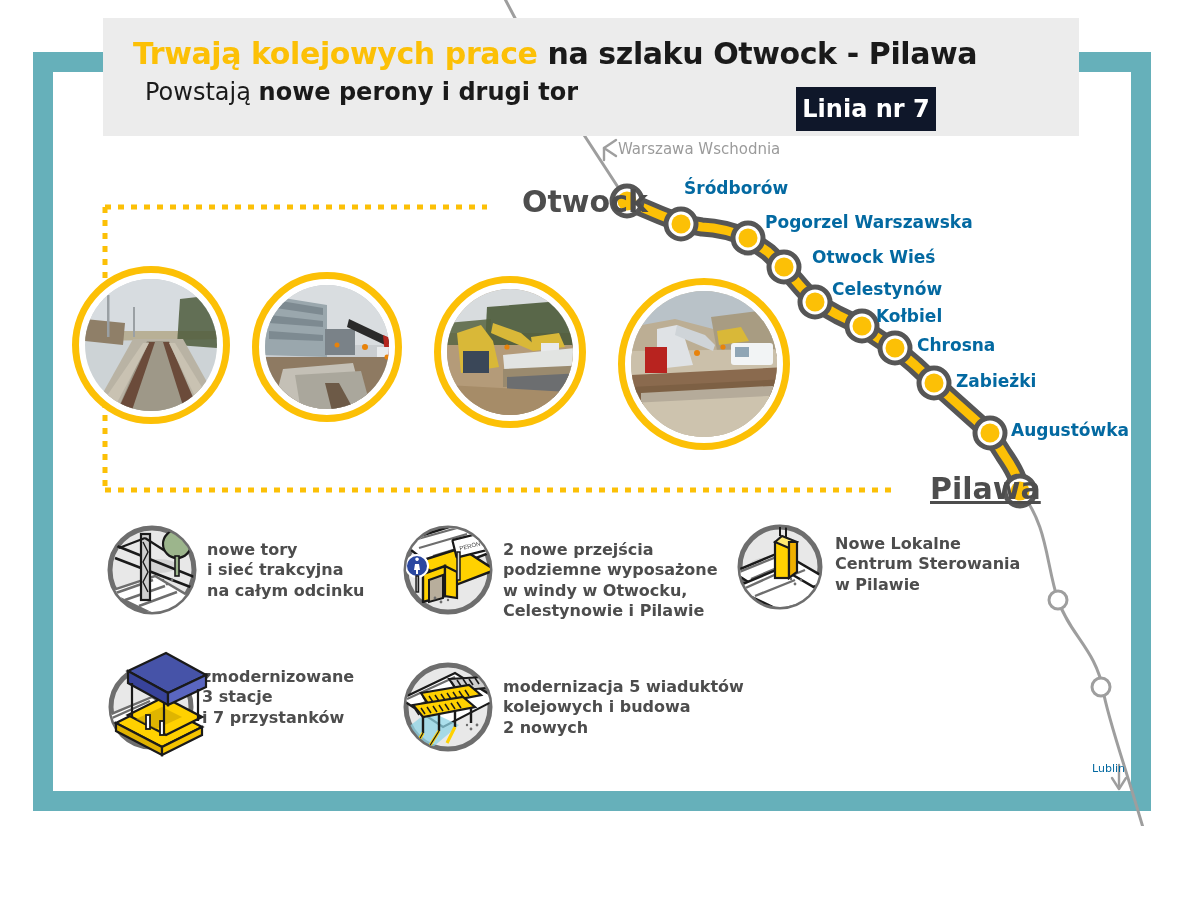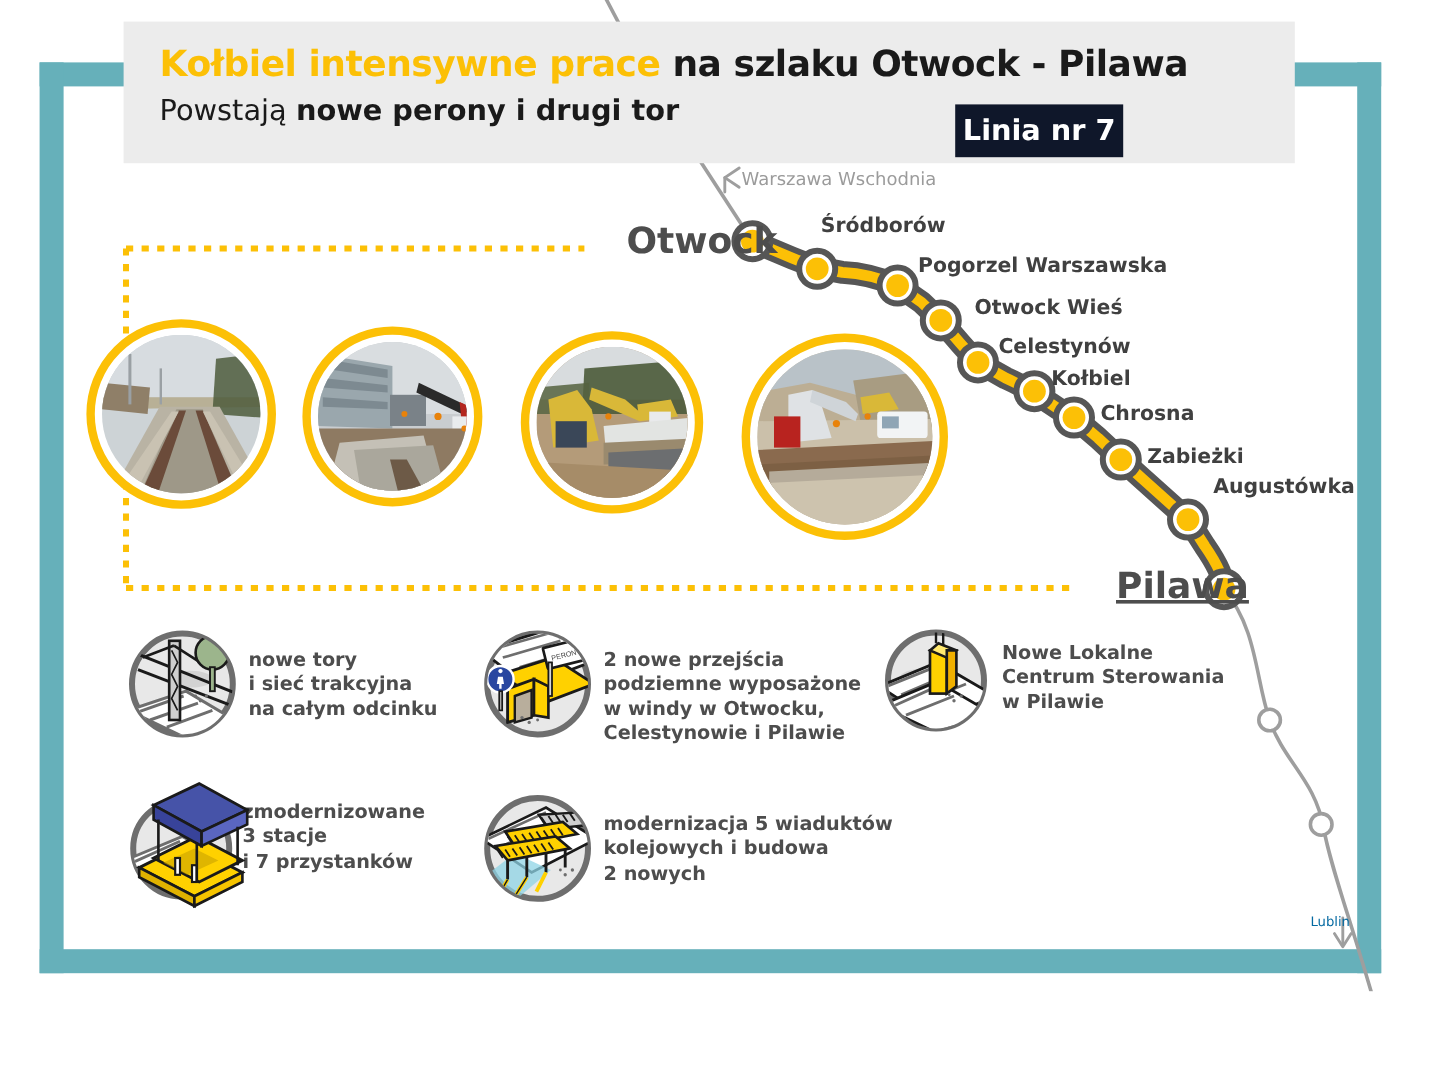--- a/index.html
+++ b/index.html
@@ -66,21 +66,21 @@
     left: 30px; top: 18px;
     font-size: 30px;
     font-weight: bold;
     white-space: nowrap;
     letter-spacing: -0.4px;
   }
   #title-line1 .hl { color: #fcc006; }
   #title-line1 .rest { color: #1a1a1a; }
   #title-line2 {
     position: absolute;
-    left: 30px; top: 60px;
+    left: 42px; top: 60px;
     font-size: 24px;
     color: #1a1a1a;
     white-space: nowrap;
   }
   #title-line2 .light { font-weight: normal; }
   #title-line2 .bold { font-weight: bold; }
 
   #linia-badge {
     position: absolute;
     left: 796px; top: 87px;
@@ -102,21 +102,21 @@
     width: 1191px; height: 907px;
     z-index: 2;
     pointer-events: none;
   }
 
   
   .st-label {
     position: absolute;
     font-size: 17px;
     font-weight: bold;
-    color: #404040;
+    color: #0369a1;
     white-space: nowrap;
     z-index: 4;
   }
   .st-label.big {
     font-size: 30px;
     color: #4d4d4d;
     margin-left: 24px;
   }
   .warsaw-label {
     position: absolute;
@@ -252,21 +252,21 @@
   </svg>
 
   <div class="st-label big" style="left:498px; top:184px;">Otwock</div>
   <div class="st-label" style="left:684px; top:178px;">Śródborów</div>
   <div class="st-label" style="left:765px; top:212px;">Pogorzel Warszawska</div>
   <div class="st-label" style="left:812px; top:247px;">Otwock Wieś</div>
   <div class="st-label" style="left:832px; top:279px;">Celestynów</div>
   <div class="st-label" style="left:876px; top:306px;text-align:right;">Kołbiel</div>
   <div class="st-label" style="left:917px; top:335px;">Chrosna</div>
   <div class="st-label" style="left:956px; top:371px;">Zabieżki</div>
-  <div class="st-label" style="left:1011px; top:396px;">Augustówka</div>
+  <div class="st-label" style="left:1011px; top:420px;">Augustówka</div>
   <div class="st-label big" style="left:906px; top:471px;text-decoration:underline;">Pilawa</div>
 
   <div class="warsaw-label" style="left:618px; top:140px;">Warszawa Wschodnia</div>
   <div class="lublin-label" style="left:1055px; top:762px;">Lublin</div>
 
   <div class="photo" style="left:72px; top:266px; width:158px; height:158px;">
     <div class="photo-inner">
       <svg viewBox="0 0 146 146" width="146" height="146" preserveAspectRatio="xMidYMid slice">
         <rect width="146" height="146" fill="#cdd3d6"></rect>
         <rect y="0" width="146" height="52" fill="#d7dce0"></rect>
@@ -350,21 +350,21 @@
         <path d="M10 102 L158 94 L158 108 L10 116 Z" fill="#b5ab9a"></path>
         <path d="M0 112 L158 104 L158 158 L0 158 Z" fill="#cdc3ae"></path>
         <circle cx="66" cy="62" r="3" fill="#e8820a"></circle>
         <circle cx="92" cy="56" r="2.6" fill="#e8820a"></circle>
       </svg>
     </div>
   </div>
 
   <div id="header-banner">
     <div id="title-line1">
-      <span class="hl">Kołbiel intensywne prace</span><span class="rest"> na szlaku Otwock - Pilawa</span>
+      <span class="hl">Trwają kolejowych prace</span><span class="rest"> na szlaku Otwock - Pilawa</span>
     </div>
     <div id="title-line2">
       <span class="light">Powstają </span><span class="bold">nowe perony i drugi tor</span>
     </div>
   </div>
   <div id="linia-badge">Linia nr 7</div>
 
   <div class="feature" style="left:103px; top:518px;">
     <div class="feature-icon">
       <svg viewBox="0 0 98 98" width="98" height="98">

